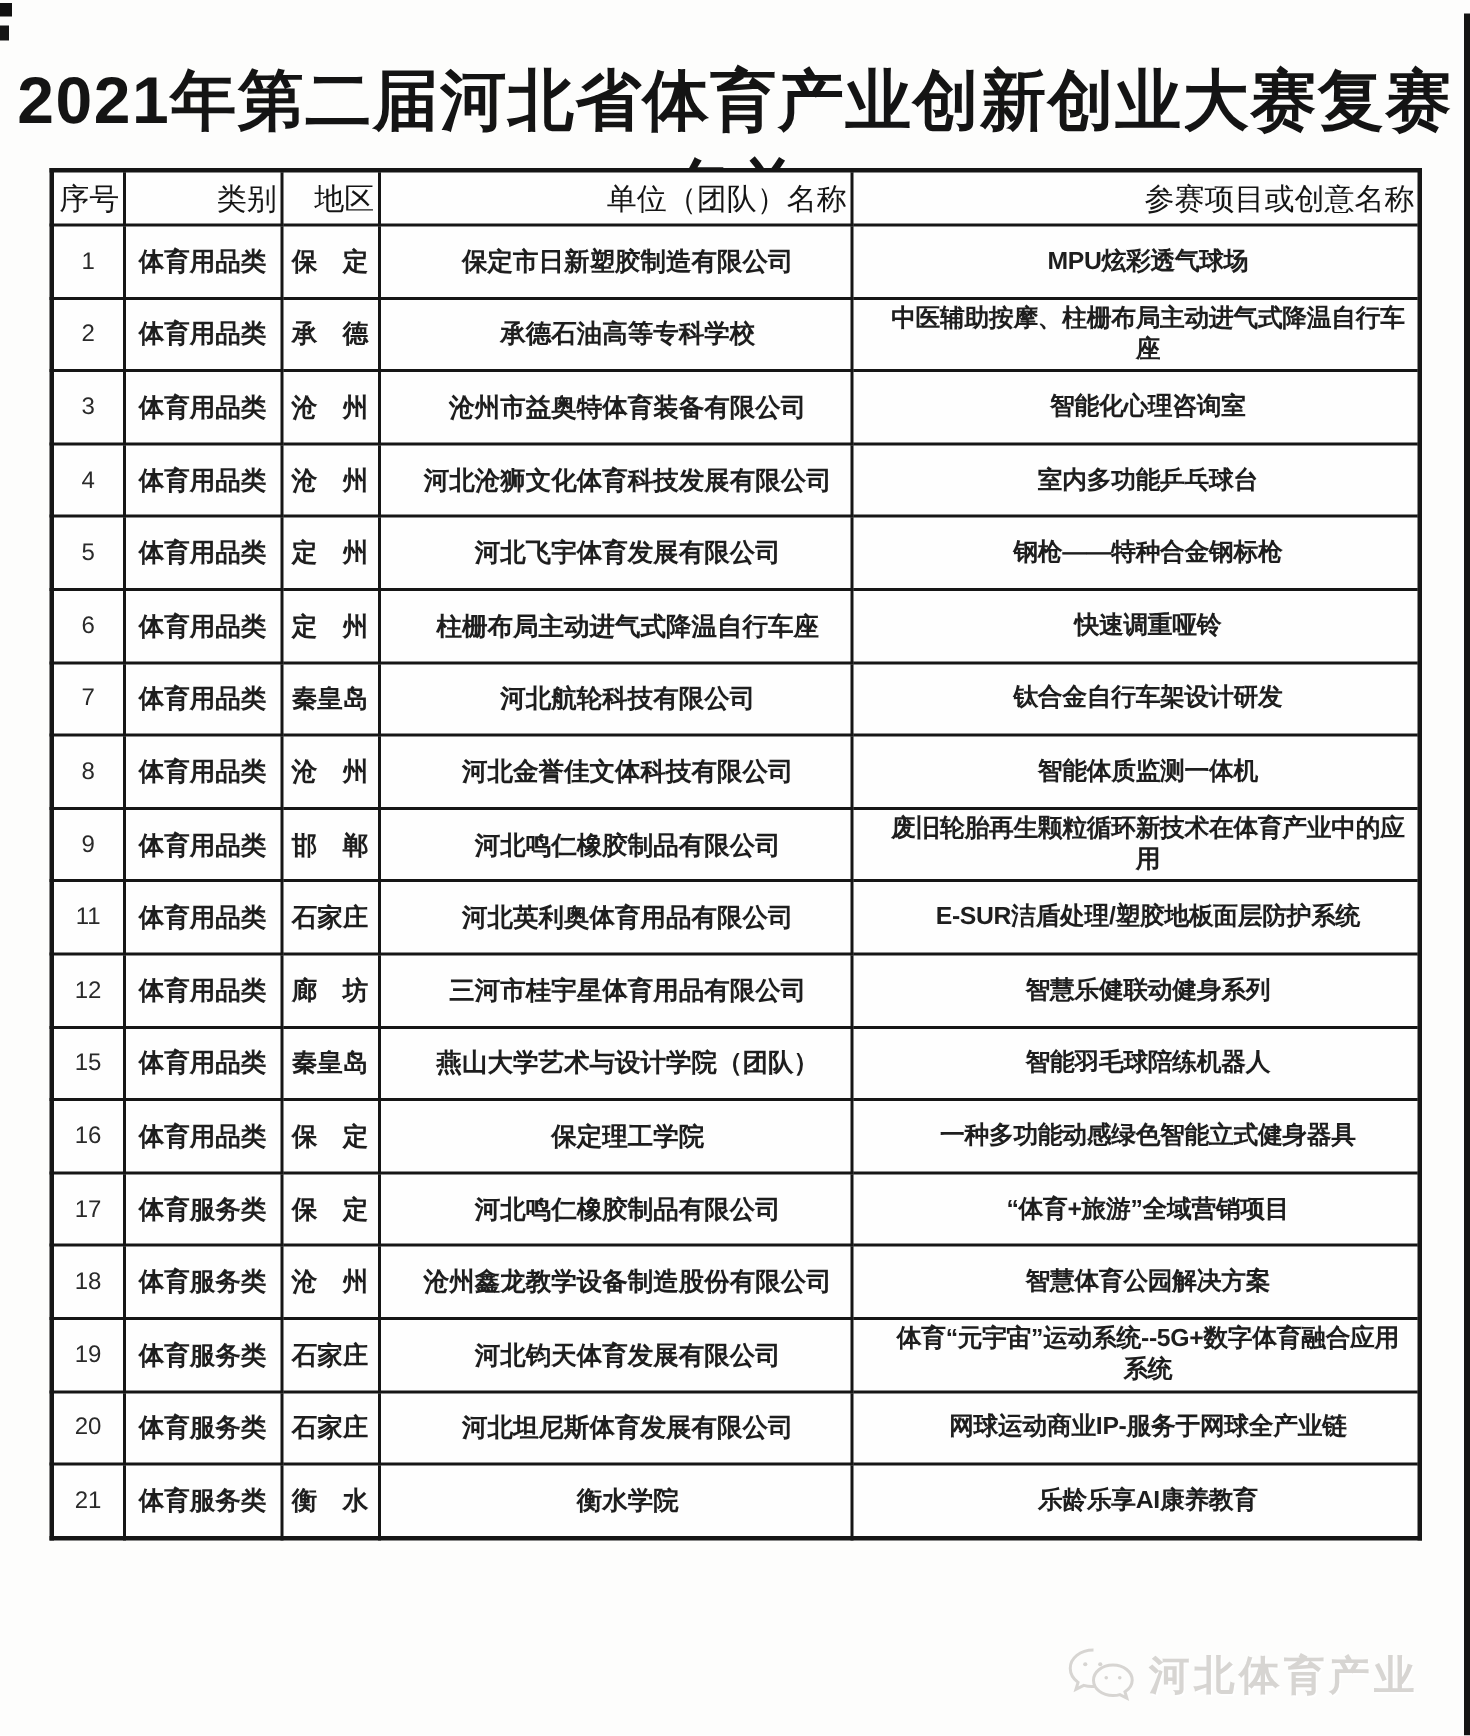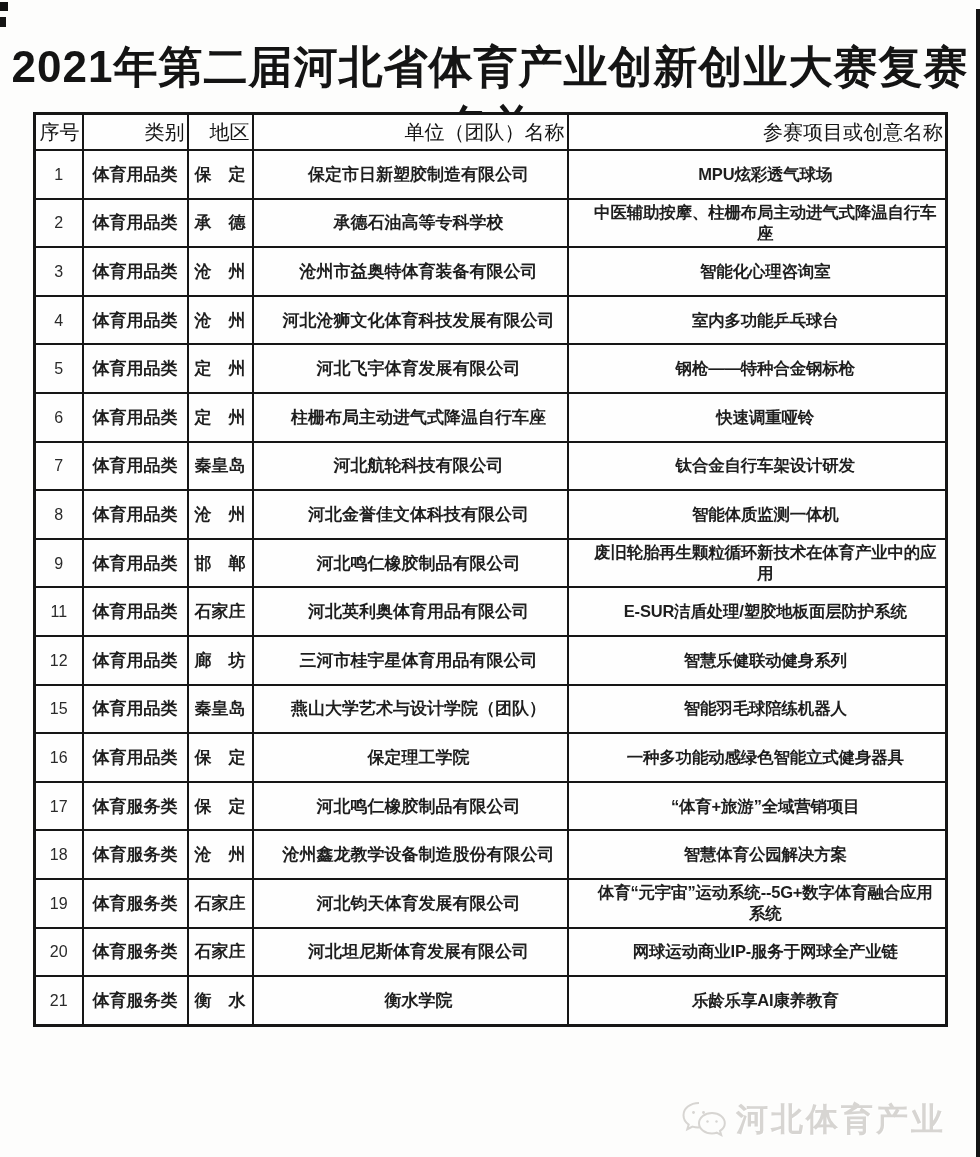--- a/index.html
+++ b/index.html
@@ -103,21 +103,21 @@
   
   .watermark {
     position: absolute;
     top: 1098px;
     right: 34px;
     display: flex;
     align-items: center;
     gap: 9px;
     color: #d7d5d2;
     text-shadow: 1px 1px 0 #ffffff;
-    font-size: 32px;
+    font-size: 27px;
     font-weight: bold;
     letter-spacing: 3px;
     user-select: none;
     font-family: Liberation Serif, serif;
   }
   .watermark svg {
     display: block;
   }
 </style>
 </head>

